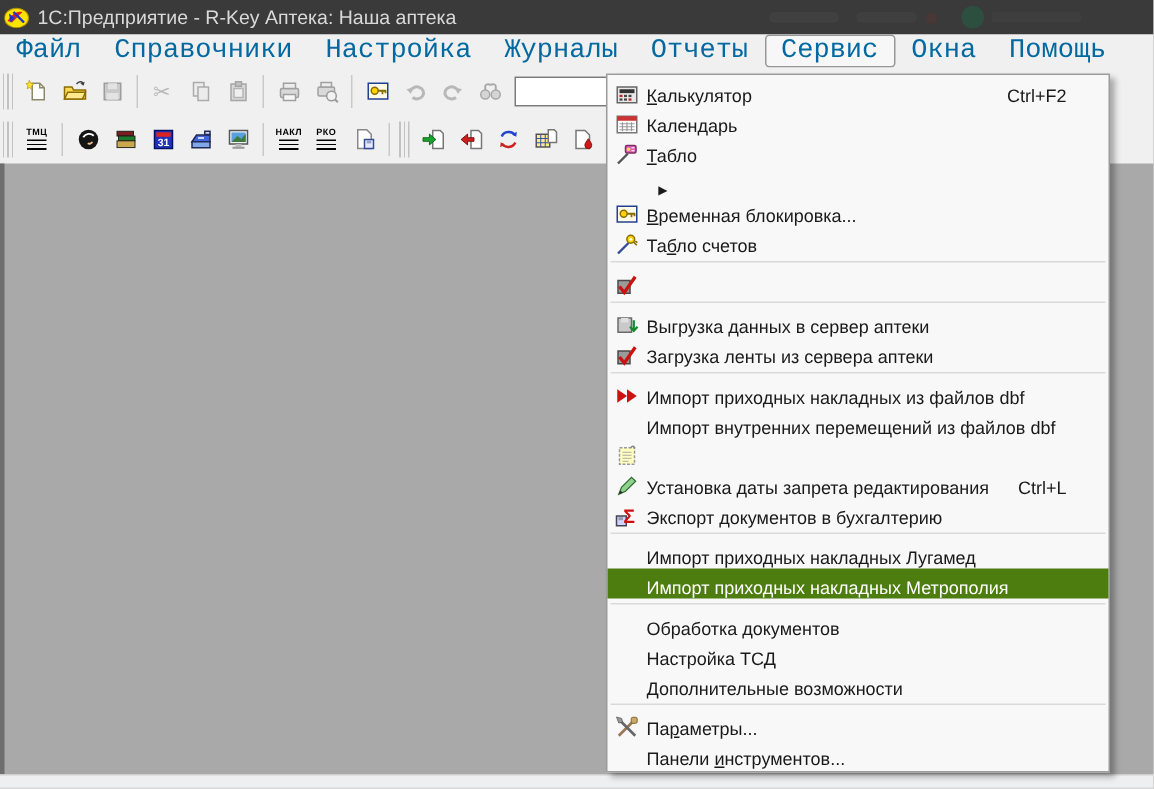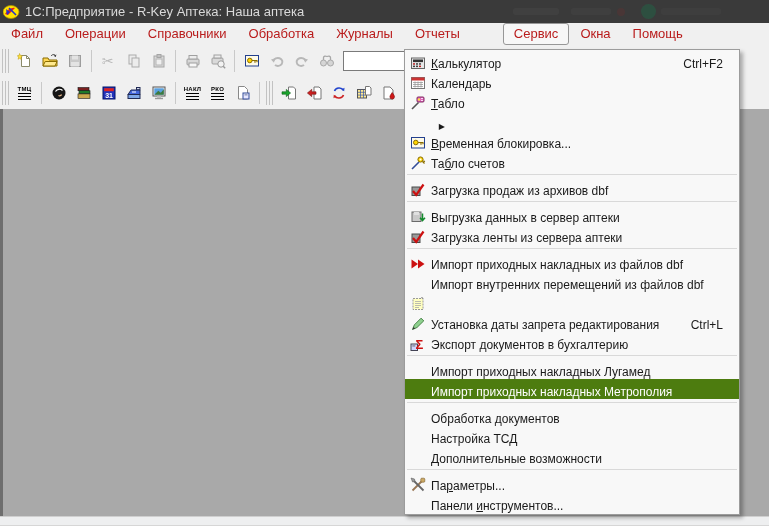--- a/index.html
+++ b/index.html
@@ -19,24 +19,24 @@
   .ghost{position:absolute;opacity:.45;border-radius:3px;}
   .g1{left:4px;top:8px;width:46px;height:7px;background:#4a4a4a;}
   .g2{left:62px;top:8px;width:40px;height:7px;background:#474747;}
   .g3{left:108px;top:8px;width:8px;height:8px;border-radius:50%;background:#5d3434;}
   .g4{left:132px;top:4px;width:15px;height:15px;border-radius:50%;background:#1f6b4a;}
   .g5{left:152px;top:8px;width:60px;height:7px;background:#454545;}
   
   .menubar{
     position:absolute;left:0;top:23px;width:769px;height:22px;
     background:#f0f0f0;display:flex;align-items:center;
-    font-size:13px;color:#b91c1c;
+    font-size:18px;color:#0369a1;font-family:Liberation Mono, monospace;
   }
   .menubar .mb{padding:2px 10px;line-height:16px;border:1px solid transparent;border-radius:3px;}
-  .menubar .mb.active{border:1px solid #979797;background:#f7f7f7;margin-left:32px;}
+  .menubar .mb.active{border:1px solid #979797;background:#f7f7f7;}
   
   .tbrow{position:absolute;left:0;width:769px;height:32px;background:#f0f0f0;
     display:flex;align-items:center;}
   .tb1{top:45px;}
   .tb2{top:77px;}
   .grip{width:7px;height:24px;margin:0 3px 0 2px;
     background:repeating-linear-gradient(90deg,#c2c2c2 0 1px,#f0f0f0 1px 3px);}
   .vsep{width:1px;height:22px;background:#c9c9c9;margin:0 4px;}
   .tbtn{width:25px;height:24px;display:flex;align-items:center;justify-content:center;flex:0 0 auto;}
   .cmd{width:92px;height:18px;border:1px solid #7a7a7a;background:#fff;margin-left:4px;
@@ -53,21 +53,21 @@
   
   .popup{
     position:absolute;left:404px;top:49px;width:334px;
     background:#f8f8f8;border:1px solid #9c9c9c;
     box-shadow:3px 3px 4px rgba(0,0,0,.3);
     font-size:12px;color:#1a1a1a;padding:1px 0;z-index:50;
   }
   .mi{display:flex;align-items:flex-end;height:20px;white-space:nowrap;}
   .mi .ico{flex:0 0 26px;width:26px;display:flex;align-items:center;justify-content:center;}
   .mi .lbl{flex:1;overflow:hidden;}
-  .mi .sc{padding-right:16px;}
+  .mi .sc{padding-right:28px;}
   .mi .sub{flex:0 0 14px;font-size:8px;text-align:right;padding-right:6px;}
   .mi.hl{background:#4d7c0f;color:#fff;}
   .mn{text-decoration:underline;}
   .msep{border-top:1px solid #d9d9d9;margin:3px 2px;height:0;}
   svg{display:block;}
 </style>
 </head>
 <body>
 
 <div class="titlebar">
@@ -82,23 +82,22 @@
     <div class="ghost g1"></div>
       <div class="ghost g2"></div>
       <div class="ghost g3"></div>
     <div class="ghost g4"></div>
       <div class="ghost g5"></div>
   </div>
 </div>
 
 <div class="menubar">
   <span class="mb">Файл</span>
-  <span class="mb">Операции</span>
   <span class="mb">Справочники</span>
-  <span class="mb">Обработка</span>
+  <span class="mb">Настройка</span>
   <span class="mb">Журналы</span>
   <span class="mb">Отчеты</span>
   <span class="mb active">Сервис</span>
   <span class="mb">Окна</span>
   <span class="mb">Помощь</span>
 </div>
 
 <div class="tbrow tb1">
   <div class="grip"></div>
   <div class="tbtn">
@@ -378,21 +377,20 @@
 
   <div class="msep"></div>
 
   <div class="mi">
     <span class="ico">
       <svg width="16" height="16" viewBox="0 0 16 16">
           <rect x="2" y="5" width="8" height="8.5" fill="#9a9a9a" stroke="#4a4a4a"></rect>
           <path d="M3 9l3.2 4L13.5 2.5" stroke="#cc1111" stroke-width="2.2" fill="none"></path>
         </svg>
     </span>
-    <span class="lbl"><span>Загрузка продаж из архивов dbf</span><span class="mn"></span><span></span></span>
     <span class="sc"></span>
   </div>
 
   <div class="msep"></div>
 
   <div class="mi">
     <span class="ico">
       <svg width="16" height="16" viewBox="0 0 16 16">
           <rect x="2" y="3" width="9" height="9.5" fill="#c9c9c9" stroke="#6a6a6a"></rect>
           <rect x="4" y="3" width="5" height="3" fill="#e0e0e0"></rect>

